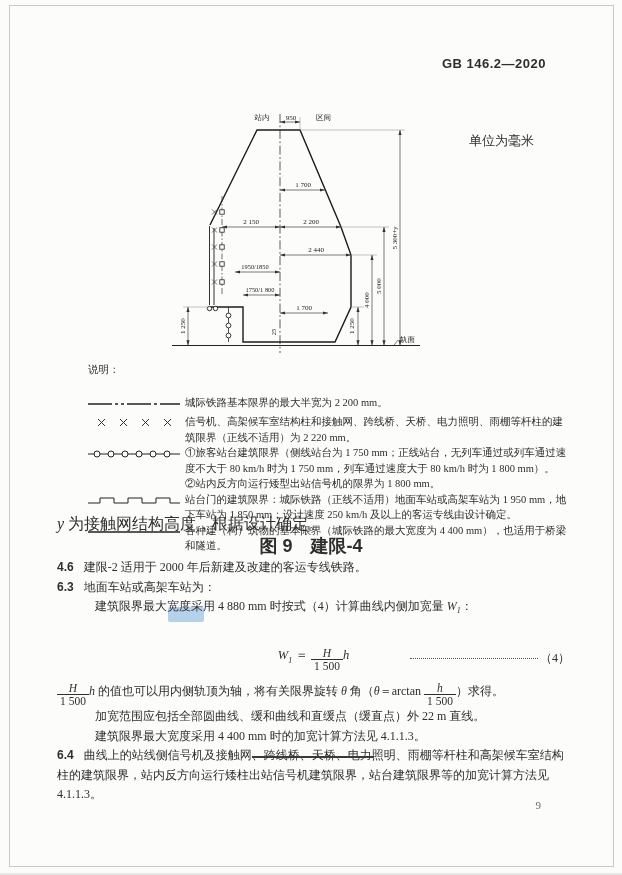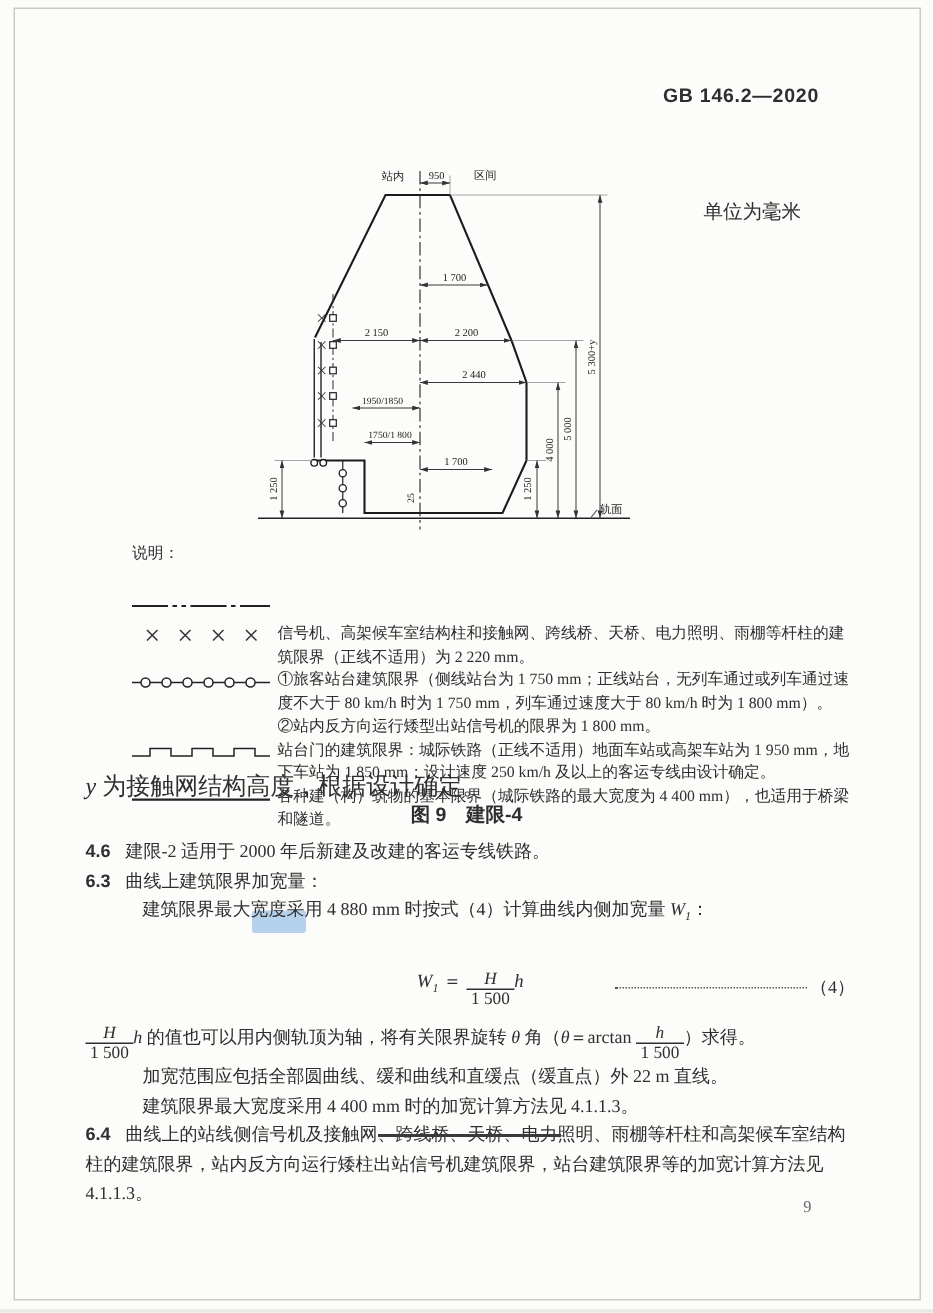--- a/index.html
+++ b/index.html
@@ -12,21 +12,21 @@
   .figure-svg{position:absolute;left:148px;top:100px;}
   .figure-svg text{font-family:"Liberation Serif",serif;fill:#222;}
   .watermark{position:absolute;left:168px;top:607px;width:36px;height:15px;
              background:rgba(110,165,220,.5);border-radius:2px;}
   .legend{position:absolute;left:88px;top:362px;width:482px;font-size:10.5px;line-height:15.5px;}
   .legend-title{margin-bottom:17px;}
   .legend-row{display:grid;grid-template-columns:97px 1fr;align-items:start;}
   .legend-sym{padding-top:3px;}
   .legend-footnote{position:absolute;left:57px;top:514px;font-size:16px;}
   .fig-caption{position:absolute;top:534px;left:0;width:100%;text-align:center;
-               font-family:"Liberation Sans",sans-serif;font-weight:bold;font-size:13px;}
+               font-family:"Liberation Sans",sans-serif;font-weight:bold;font-size:18px;}
   .body{position:absolute;left:57px;top:558px;width:513px;font-size:12px;line-height:19.5px;}
   .body p{margin:0;}
   .clause-num{font-family:"Liberation Sans",sans-serif;font-weight:bold;margin-right:10px;}
   .indent{padding-left:38px;}
   .var{font-style:italic;font-family:"Liberation Serif",serif;}
   .frac{display:inline-block;text-align:center;vertical-align:-0.9em;line-height:1.05;font-size:11.5px;}
   .frac .num{display:block;border-bottom:1px solid #2e2e2e;padding:0 3px;}
   .frac .den{display:block;padding:0 3px;}
   .formula-row{display:grid;grid-template-columns:1fr auto 1fr;align-items:center;margin:22px 0 7px 0;height:32px;}
   .formula{white-space:nowrap;font-size:12.5px;}
@@ -135,20 +135,21 @@
 
   <div class="legend">
     <div class="legend-title">说明：</div>
 
     <div class="legend-row">
       <span class="legend-sym">
         <svg width="92" height="12" viewBox="0 0 92 12">
             <line x1="0" y1="6" x2="92" y2="6" stroke="#222" stroke-width="1.3" stroke-dasharray="24 3 3 3 3 3 24 3 3 3"></line>
           </svg>
       </span>
+      <span>城际铁路基本限界的最大半宽为 2 200 mm。</span>
     </div>
 
     <div class="legend-row">
       <span class="legend-sym">
         <svg width="92" height="12" viewBox="0 0 92 12" stroke="#333" stroke-width="1">
           <path d="M10 2 l7 7 M10 9 l7 -7"></path>
             <path d="M32 2 l7 7 M32 9 l7 -7"></path>
           <path d="M54 2 l7 7 M54 9 l7 -7"></path>
             <path d="M76 2 l7 7 M76 9 l7 -7"></path>
         </svg>
@@ -197,21 +198,21 @@
 
   <div class="legend-footnote"><span class="var">y</span><span> 为接触网结构高度，根据设计确定。</span></div>
 
   <div class="fig-caption">图 9　建限-4</div>
 
   <div class="watermark"></div>
 
   <div class="body">
     <p><span class="clause-num">4.6</span><span>建限-2 适用于 2000 年后新建及改建的客运专线铁路。</span></p>
 
-    <p><span class="clause-num">6.3</span><span>曲线上建筑限界加宽量：</span></p>
+    <p><span class="clause-num">6.3</span><span>地面车站或高架车站为：</span></p>
 
     <p class="indent"><span>建筑限界最大宽度采用 4 880 mm 时按式（4）计算曲线内侧加宽量 </span><span class="var"><span>W</span><sub>1</sub></span><span>：</span></p>
 
     <div class="formula-row">
       <span></span>
       <span class="formula">
         <span class="var"><span>W</span><sub>1</sub></span>
         <span>＝</span>
         <span class="frac"><span class="num var">H</span><span class="den">1 500</span></span><span class="var">h</span>
       </span>

